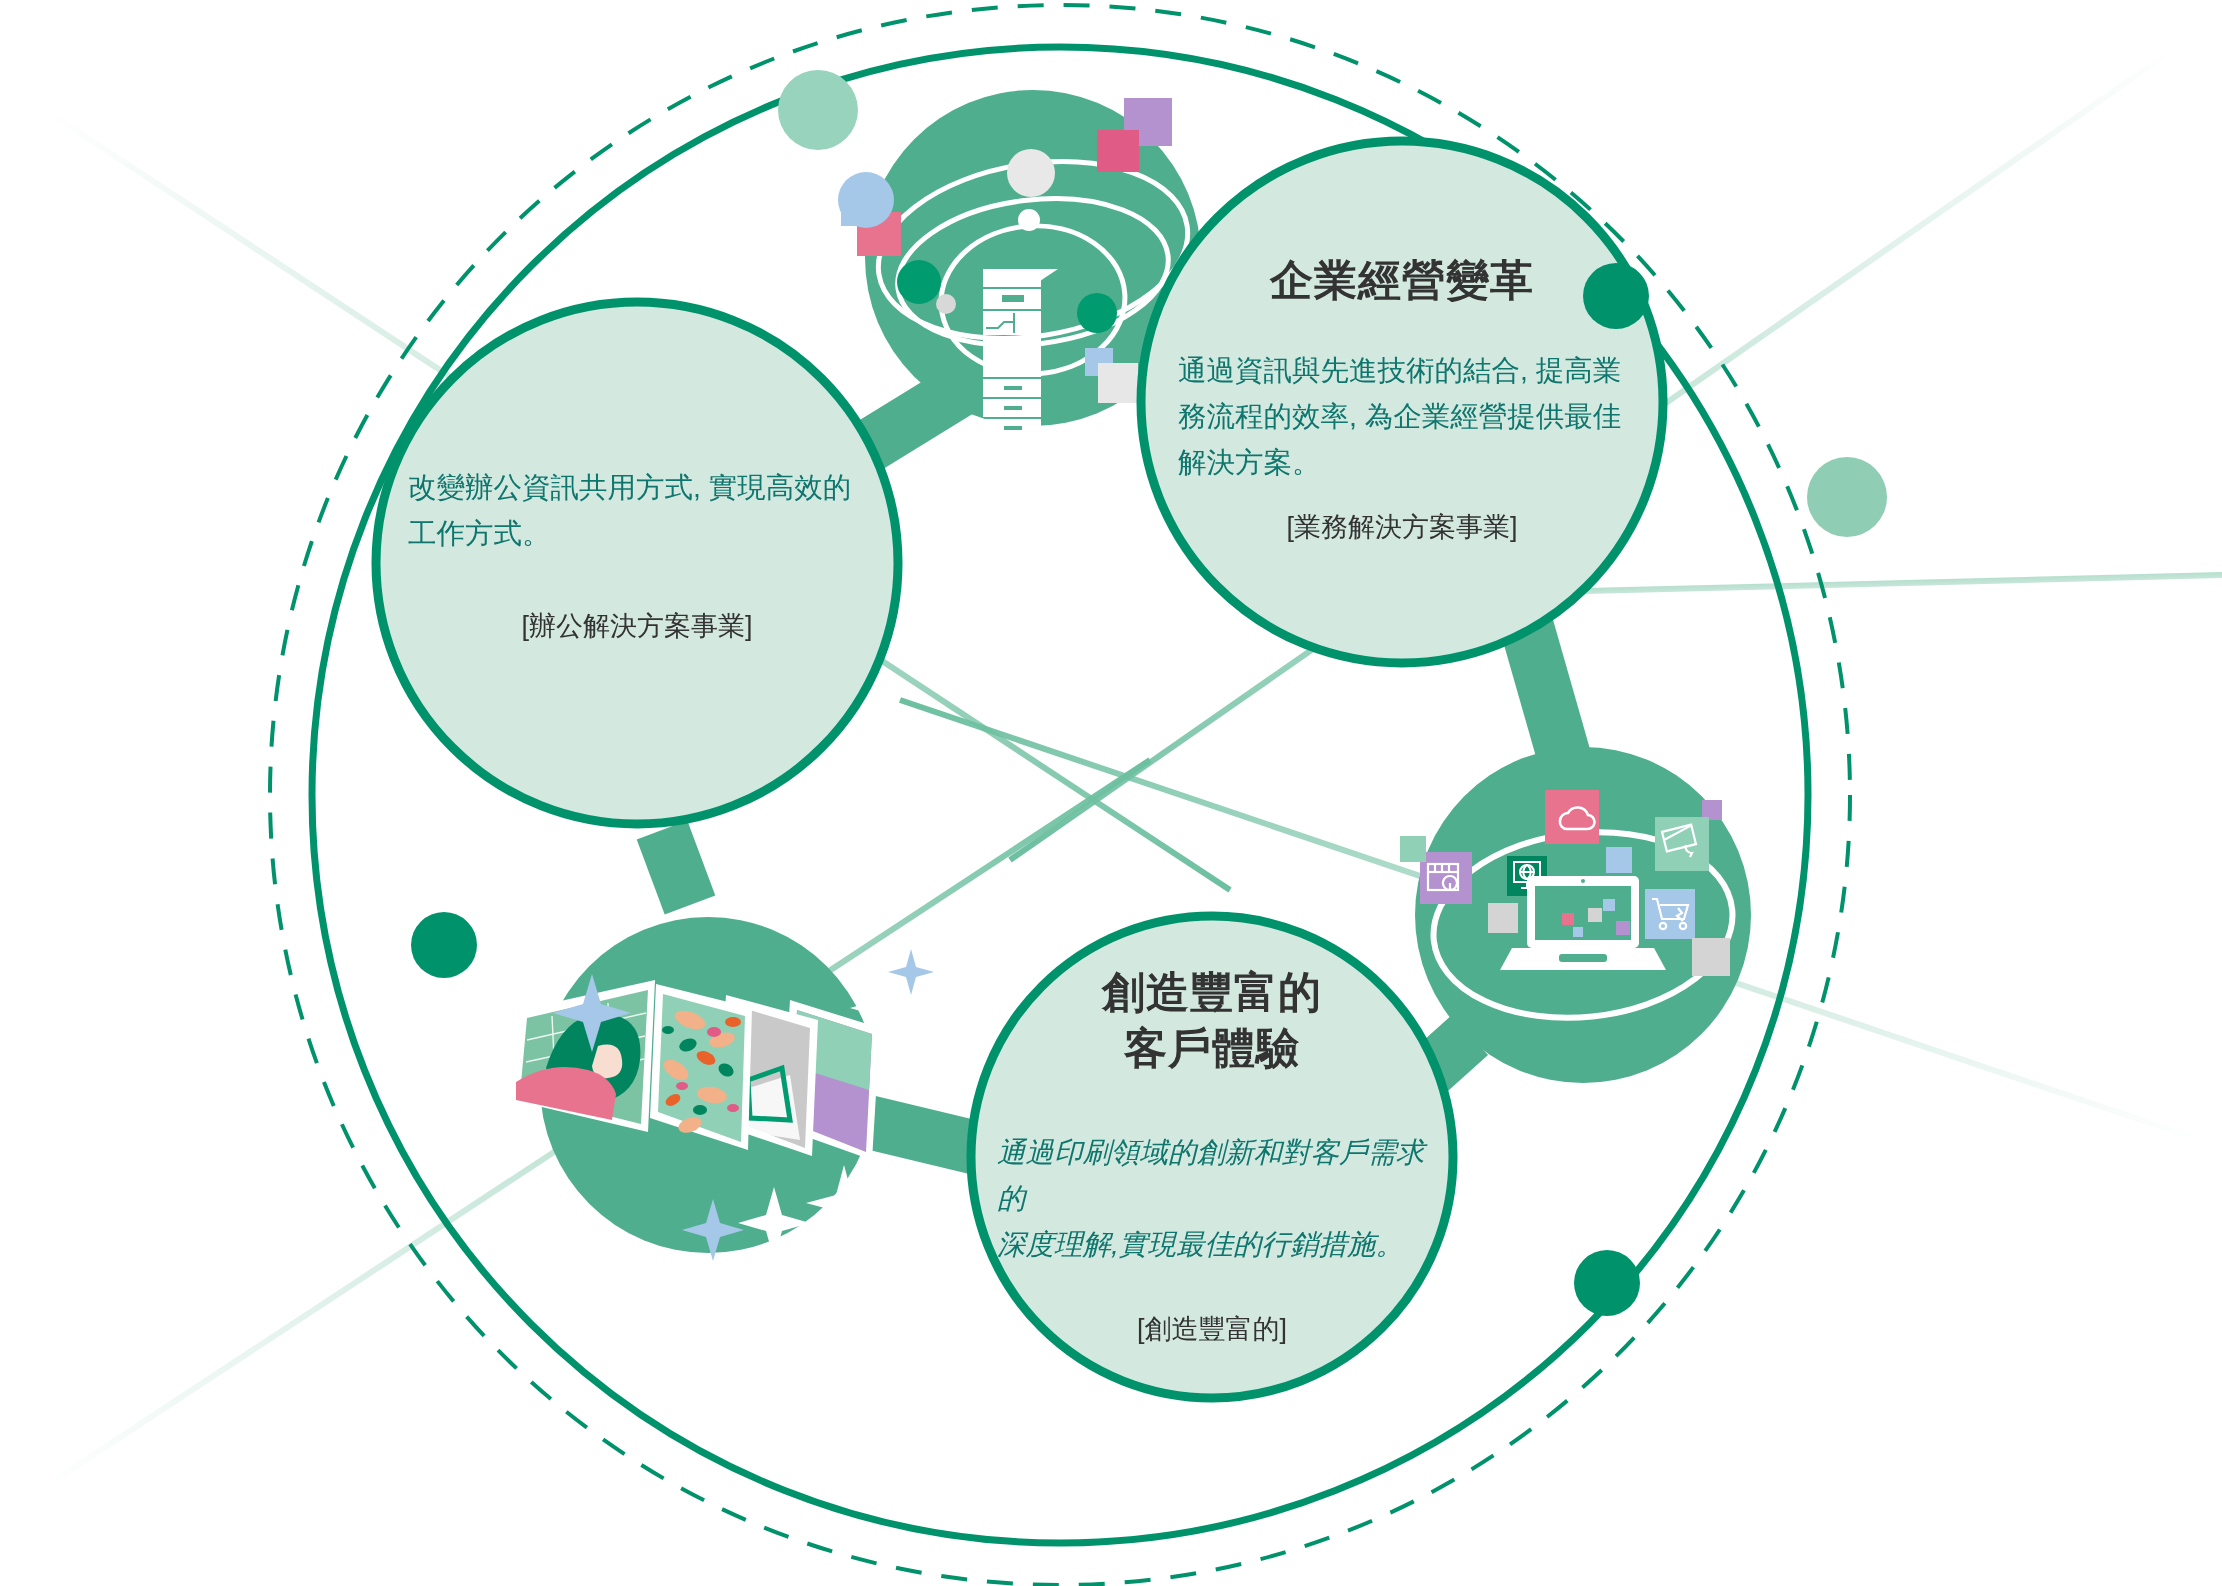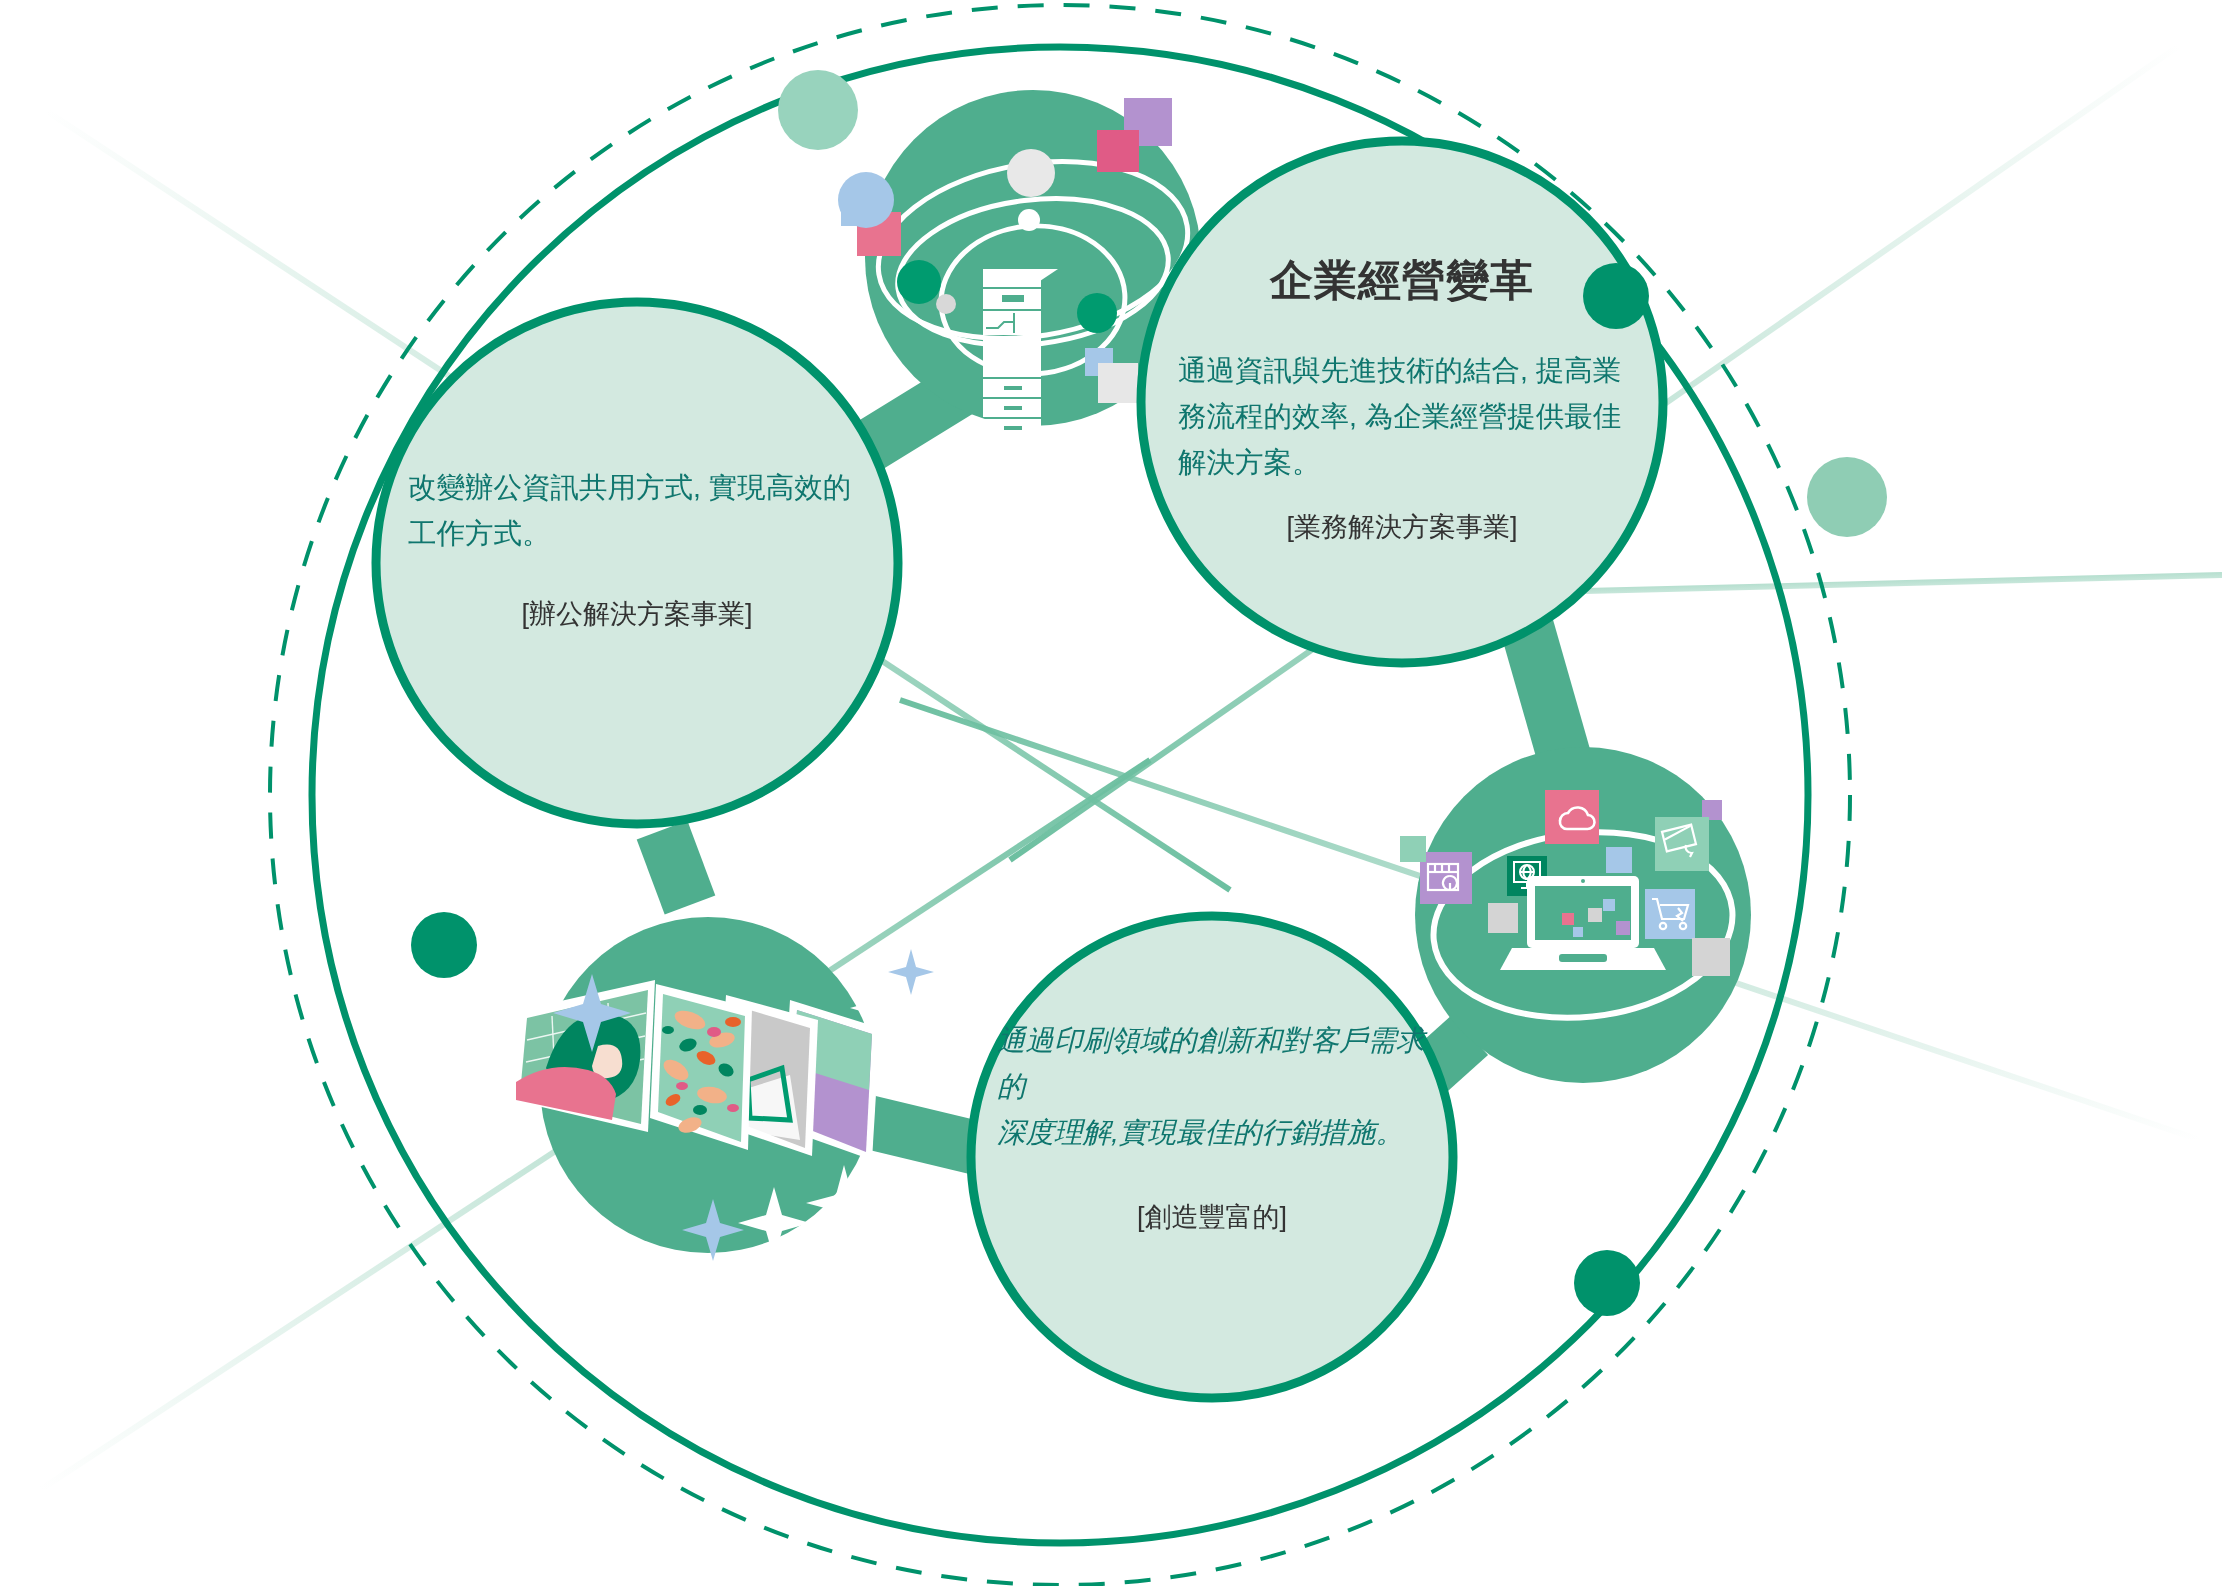--- a/index.html
+++ b/index.html
@@ -266,32 +266,34 @@
 
   <svg class="layer" viewBox="0 0 2222 1586">
     <circle cx="637" cy="563" r="261" fill="#d3e9e0" stroke="#00926b" stroke-width="9"></circle>
     <circle cx="1402" cy="402" r="261" fill="#d3e9e0" stroke="#00926b" stroke-width="9"></circle>
     <circle cx="1212" cy="1157" r="241" fill="#d3e9e0" stroke="#00926b" stroke-width="9"></circle>
   </svg>
 
   <div class="circle-text" style="left:372px;top:448px;width:530px;">
     <div class="c-body" style="margin-top:16px;width:458px;">改變辦公資訊共用方式, 實現高效的
 工作方式。</div>
-    <div class="c-tag" style="margin-top:40px;">[辦公解決方案事業]</div>
+    <div class="c-tag" style="margin-top:52px;">[辦公解決方案事業]</div>
   </div>
 
   <div class="circle-text" style="left:1137px;top:253px;width:530px;justify-content:space-between;">
     <div class="c-title">企業經營變革</div>
     <div class="c-body" style="margin-top:38px;width:448px;">通過資訊與先進技術的結合, 提高業
 務流程的效率, 為企業經營提供最佳
 解決方案。</div>
     <div class="c-tag" style="margin-top:24px;">[業務解決方案事業]</div>
   </div>
 
   <div class="circle-text" style="left:952px;top:965px;width:520px;">
+    <div class="c-title">創造豐富的
+客戶體驗</div>
     <div class="c-body" style="margin-top:52px;width:430px;font-style:italic;">通過印刷領域的創新和對客戶需求的
 深度理解,實現最佳的行銷措施。</div>
     <div class="c-tag" style="margin-top:44px;">[創造豐富的]</div>
   </div>
 
   <svg class="layer" viewBox="0 0 2222 1586">
     <circle cx="818" cy="110" r="40" fill="#98d3bd"></circle>
     <circle cx="866" cy="200" r="28" fill="#a5c7e8"></circle>
     <circle cx="1616" cy="296" r="33" fill="#00926b"></circle>
     <circle cx="1847" cy="497" r="40" fill="#8fcdb4"></circle>

